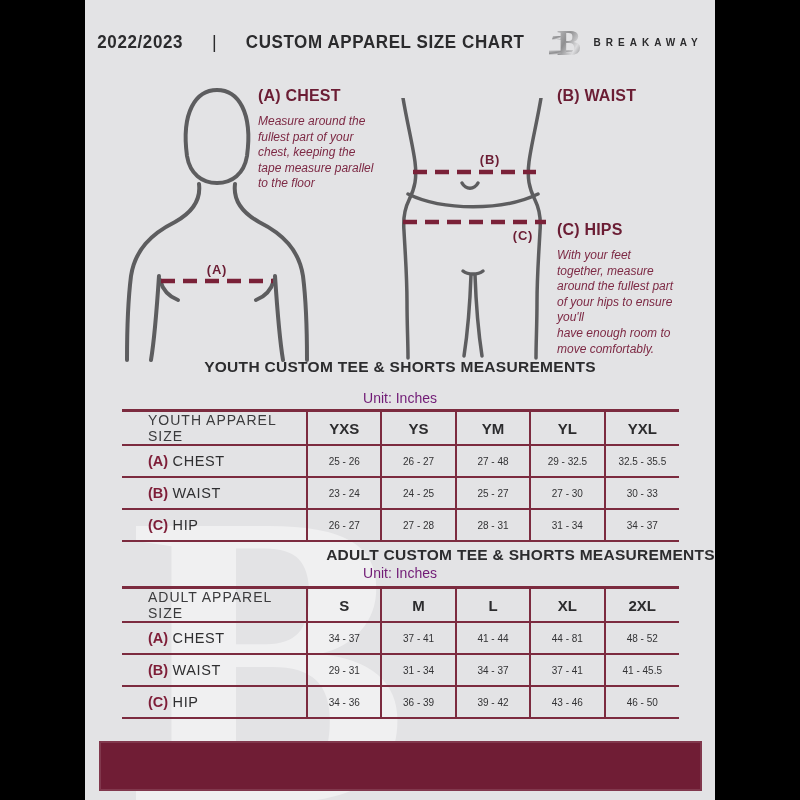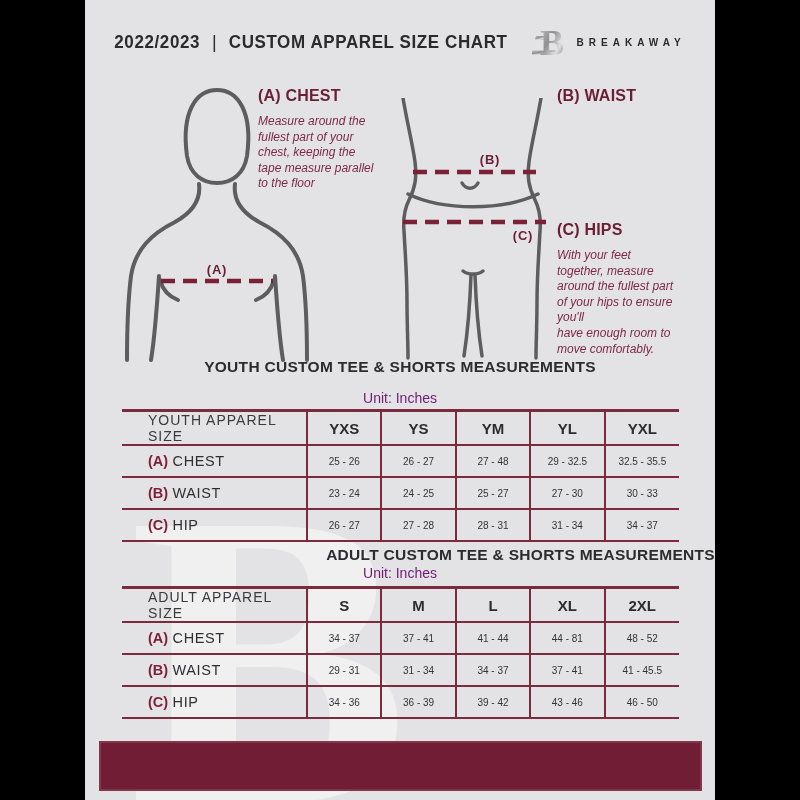--- a/index.html
+++ b/index.html
@@ -19,21 +19,21 @@
     color:rgba(255,255,255,0.45);
     font-family:"Liberation Serif", serif;
     z-index:0; user-select:none;
   }
   
   .header {
     position:absolute; top:24px; left:0; width:100%; height:36px;
     display:flex; align-items:center; justify-content:center; gap:24px;
     z-index:2;
   }
-  .title-group { display:flex; align-items:center; gap:12px; }
+  .title-group { display:flex; align-items:center; gap:29px; }
   .season, .doc-title {
     font-weight:bold; font-size:17px; color:#2b2b2d; letter-spacing:0.6px;
     transform:scaleY(1.12);
   }
   .divider { font-size:18px; color:#2b2b2d; font-weight:400; }
   .brand-group { display:flex; align-items:center; gap:9px; }
   .brand-name { font-weight:bold; font-size:10px; letter-spacing:5px; color:#2b2b2d; }
   
   .figure { position:absolute; z-index:1; }
   .figure-chest { left:40px; top:84px; }

